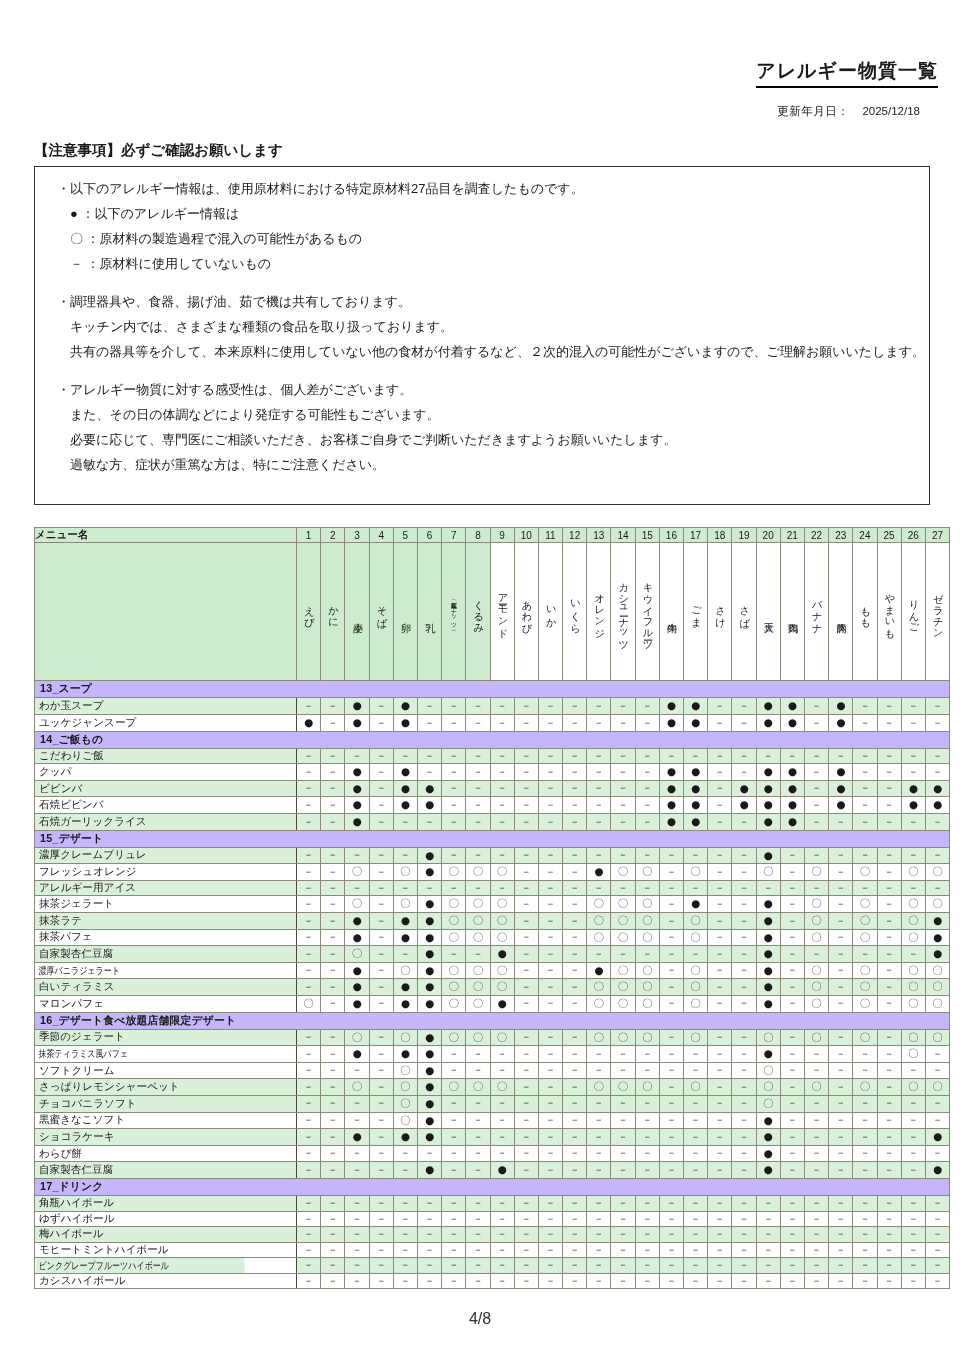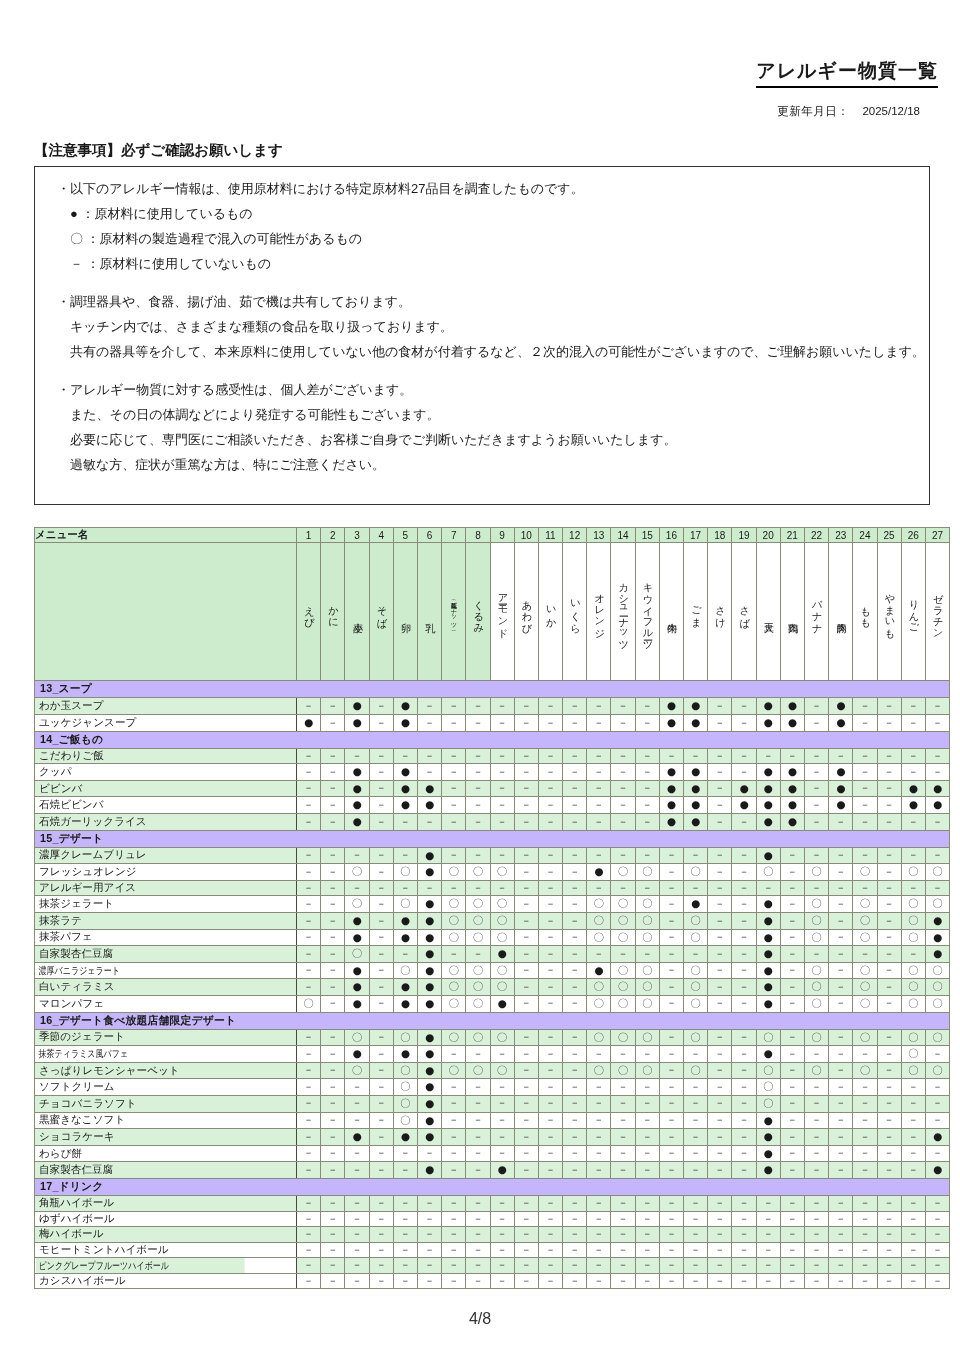--- a/index.html
+++ b/index.html
@@ -103,21 +103,21 @@
   </div>
 
   <div class="update-row">
     <span class="u-label">更新年月日：</span>
     <span class="u-date">2025/12/18</span>
   </div>
 
   <div class="notice-head">【注意事項】必ずご確認お願いします</div>
   <div class="notice-box" id="notice-box">
       <div class="nline">・以下のアレルギー情報は、使用原材料における特定原材料27品目を調査したものです。</div>
-      <div class="nline ind1">● ：原材料に使用しているもの</div>
+      <div class="nline ind1">● ：以下のアレルギー情報は</div>
       <div class="nline ind1">〇 ：原材料の製造過程で混入の可能性があるもの</div>
       <div class="nline ind1">－ ：原材料に使用していないもの</div>
       <div class="nline sp"></div>
       <div class="nline">・調理器具や、食器、揚げ油、茹で機は共有しております。</div>
       <div class="nline ind1">キッチン内では、さまざまな種類の食品を取り扱っております。</div>
       <div class="nline ind1">共有の器具等を介して、本来原料に使用していない他の食材が付着するなど、２次的混入の可能性がございますので、ご理解お願いいたします。</div>
       <div class="nline sp"></div>
       <div class="nline">・アレルギー物質に対する感受性は、個人差がございます。</div>
       <div class="nline ind1">また、その日の体調などにより発症する可能性もございます。</div>
       <div class="nline ind1">必要に応じて、専門医にご相談いただき、お客様ご自身でご判断いただきますようお願いいたします。</div>
@@ -795,20 +795,50 @@
             <td class="mark"><span class="m-dash">－</span></td>
             <td class="mark"><span class="m-full">●</span></td>
             <td class="mark"><span class="m-dash">－</span></td>
             <td class="mark"><span class="m-dash">－</span></td>
             <td class="mark"><span class="m-dash">－</span></td>
             <td class="mark"><span class="m-dash">－</span></td>
             <td class="mark"><span class="m-dash">－</span></td>
             <td class="mark"><span class="m-circ">〇</span></td>
             <td class="mark"><span class="m-dash">－</span></td>
           </tr>
+          <tr class="menu rw">
+            <td class="mname">ソフトクリーム</td>
+            <td class="mark sep-left"><span class="m-dash">－</span></td>
+            <td class="mark"><span class="m-dash">－</span></td>
+            <td class="mark"><span class="m-dash">－</span></td>
+            <td class="mark"><span class="m-dash">－</span></td>
+            <td class="mark"><span class="m-circ">〇</span></td>
+            <td class="mark"><span class="m-full">●</span></td>
+            <td class="mark"><span class="m-dash">－</span></td>
+            <td class="mark"><span class="m-dash">－</span></td>
+            <td class="mark"><span class="m-dash">－</span></td>
+            <td class="mark"><span class="m-dash">－</span></td>
+            <td class="mark"><span class="m-dash">－</span></td>
+            <td class="mark"><span class="m-dash">－</span></td>
+            <td class="mark"><span class="m-dash">－</span></td>
+            <td class="mark"><span class="m-dash">－</span></td>
+            <td class="mark"><span class="m-dash">－</span></td>
+            <td class="mark"><span class="m-dash">－</span></td>
+            <td class="mark"><span class="m-dash">－</span></td>
+            <td class="mark"><span class="m-dash">－</span></td>
+            <td class="mark"><span class="m-dash">－</span></td>
+            <td class="mark"><span class="m-circ">〇</span></td>
+            <td class="mark"><span class="m-dash">－</span></td>
+            <td class="mark"><span class="m-dash">－</span></td>
+            <td class="mark"><span class="m-dash">－</span></td>
+            <td class="mark"><span class="m-dash">－</span></td>
+            <td class="mark"><span class="m-dash">－</span></td>
+            <td class="mark"><span class="m-dash">－</span></td>
+            <td class="mark"><span class="m-dash">－</span></td>
+          </tr>
           <tr class="menu rg">
             <td class="mname">さっぱりレモンシャーベット</td>
             <td class="mark sep-left"><span class="m-dash">－</span></td>
             <td class="mark"><span class="m-dash">－</span></td>
             <td class="mark"><span class="m-circ">〇</span></td>
             <td class="mark"><span class="m-dash">－</span></td>
             <td class="mark"><span class="m-circ">〇</span></td>
             <td class="mark"><span class="m-full">●</span></td>
             <td class="mark"><span class="m-circ">〇</span></td>
             <td class="mark"><span class="m-circ">〇</span></td>
@@ -824,50 +854,20 @@
             <td class="mark"><span class="m-dash">－</span></td>
             <td class="mark"><span class="m-dash">－</span></td>
             <td class="mark"><span class="m-circ">〇</span></td>
             <td class="mark"><span class="m-dash">－</span></td>
             <td class="mark"><span class="m-circ">〇</span></td>
             <td class="mark"><span class="m-dash">－</span></td>
             <td class="mark"><span class="m-circ">〇</span></td>
             <td class="mark"><span class="m-dash">－</span></td>
             <td class="mark"><span class="m-circ">〇</span></td>
             <td class="mark"><span class="m-circ">〇</span></td>
-          </tr>
-          <tr class="menu rw">
-            <td class="mname">ソフトクリーム</td>
-            <td class="mark sep-left"><span class="m-dash">－</span></td>
-            <td class="mark"><span class="m-dash">－</span></td>
-            <td class="mark"><span class="m-dash">－</span></td>
-            <td class="mark"><span class="m-dash">－</span></td>
-            <td class="mark"><span class="m-circ">〇</span></td>
-            <td class="mark"><span class="m-full">●</span></td>
-            <td class="mark"><span class="m-dash">－</span></td>
-            <td class="mark"><span class="m-dash">－</span></td>
-            <td class="mark"><span class="m-dash">－</span></td>
-            <td class="mark"><span class="m-dash">－</span></td>
-            <td class="mark"><span class="m-dash">－</span></td>
-            <td class="mark"><span class="m-dash">－</span></td>
-            <td class="mark"><span class="m-dash">－</span></td>
-            <td class="mark"><span class="m-dash">－</span></td>
-            <td class="mark"><span class="m-dash">－</span></td>
-            <td class="mark"><span class="m-dash">－</span></td>
-            <td class="mark"><span class="m-dash">－</span></td>
-            <td class="mark"><span class="m-dash">－</span></td>
-            <td class="mark"><span class="m-dash">－</span></td>
-            <td class="mark"><span class="m-circ">〇</span></td>
-            <td class="mark"><span class="m-dash">－</span></td>
-            <td class="mark"><span class="m-dash">－</span></td>
-            <td class="mark"><span class="m-dash">－</span></td>
-            <td class="mark"><span class="m-dash">－</span></td>
-            <td class="mark"><span class="m-dash">－</span></td>
-            <td class="mark"><span class="m-dash">－</span></td>
-            <td class="mark"><span class="m-dash">－</span></td>
           </tr>
           <tr class="menu rg">
             <td class="mname">チョコバニラソフト</td>
             <td class="mark sep-left"><span class="m-dash">－</span></td>
             <td class="mark"><span class="m-dash">－</span></td>
             <td class="mark"><span class="m-dash">－</span></td>
             <td class="mark"><span class="m-dash">－</span></td>
             <td class="mark"><span class="m-circ">〇</span></td>
             <td class="mark"><span class="m-full">●</span></td>
             <td class="mark"><span class="m-dash">－</span></td>

